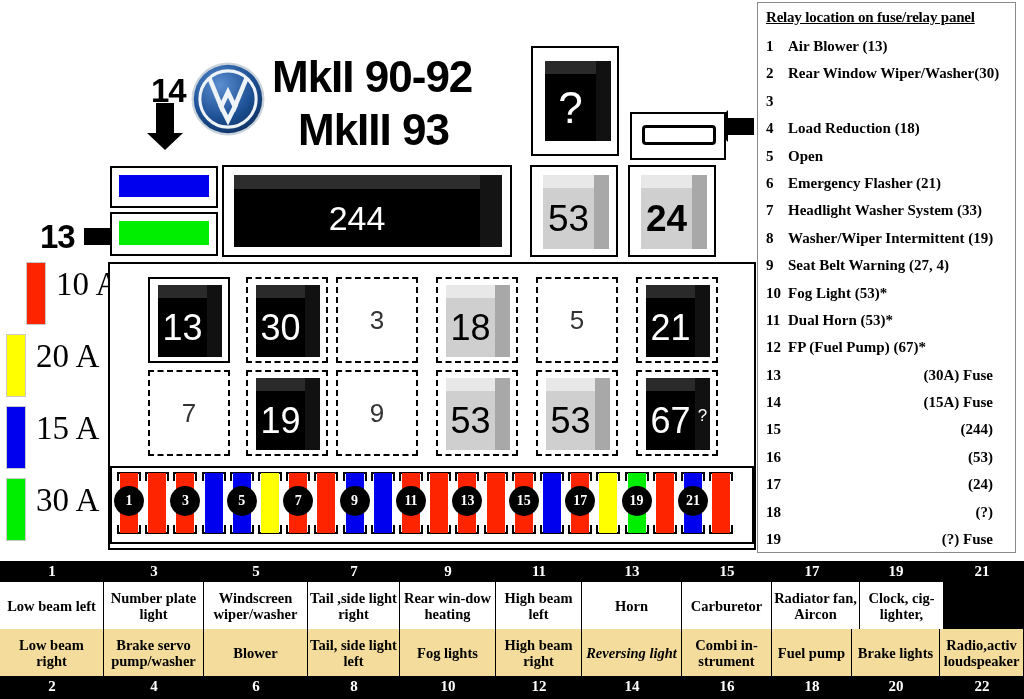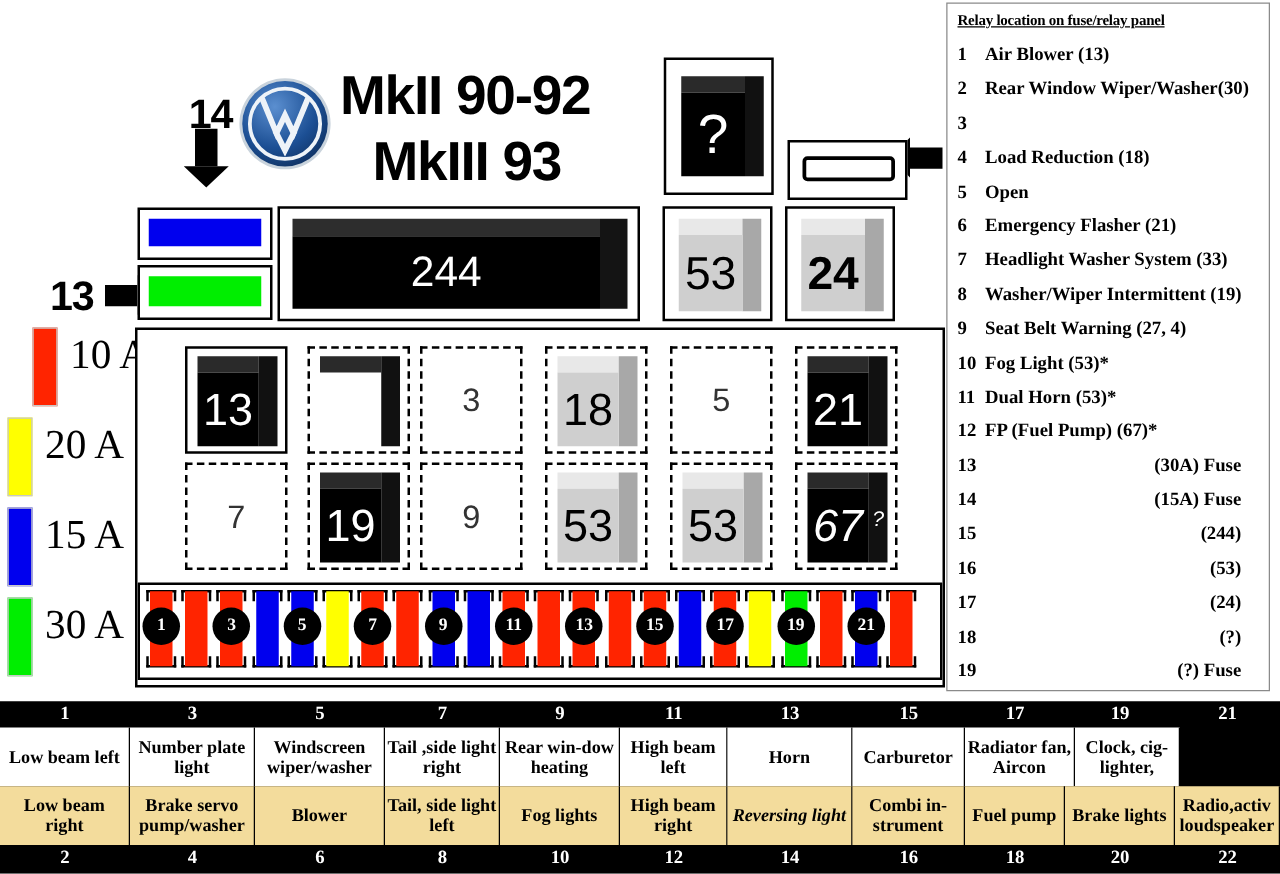--- a/index.html
+++ b/index.html
@@ -12,21 +12,21 @@
   }
   .stage{position:absolute;left:0;top:0;width:1024px;height:699px;}
 
   
   .relay-box{
     position:absolute;left:757px;top:2px;width:259px;height:551px;
     border:1px solid #8a8a8a;background:#fff;box-sizing:border-box;
     padding:6px 4px 0 8px;
   }
   .relay-title{
-    font-weight:bold;font-size:12px;text-decoration:underline;
+    font-weight:bold;font-size:15px;text-decoration:underline;
     white-space:nowrap;margin-bottom:9px;letter-spacing:-0.2px;
   }
   .relay-row{
     font-weight:bold;font-size:15px;height:27.4px;line-height:22px;
     white-space:nowrap;display:flex;
   }
   .relay-row .rnum{display:inline-block;min-width:22px;}
   .relay-row .rtxt{display:inline-block;}
   .relay-row.right .rtxt{flex:1;text-align:right;padding-right:18px;}
 
@@ -231,20 +231,21 @@
     <div class="cube black" style="left:8px;top:6px;width:64px;height:72px;">
       <div class="top"></div>
       <div class="side"></div>
       <div class="face" style="font-size:36px;">13</div>
     </div>
   </div>
   <div class="slot slot-dash" style="left:246px;top:277px;width:82px;height:86px;">
     <div class="cube black" style="left:8px;top:6px;width:64px;height:72px;">
       <div class="top"></div>
       <div class="side"></div>
+      <div class="face" style="font-size:36px;">30</div>
     </div>
   </div>
   <div class="slot slot-dash" style="left:336px;top:277px;width:82px;height:86px;">
     <div class="plainnum" style="left:0;top:0;width:100%;height:100%;">3</div>
   </div>
   <div class="slot slot-dash" style="left:436px;top:277px;width:82px;height:86px;">
     <div class="cube grey" style="left:8px;top:6px;width:64px;height:72px;">
       <div class="top"></div>
       <div class="side"></div>
       <div class="face" style="font-size:36px;">18</div>
@@ -282,21 +283,21 @@
     </div>
   </div>
   <div class="slot slot-dash" style="left:536px;top:370px;width:82px;height:86px;">
     <div class="cube grey" style="left:8px;top:6px;width:64px;height:72px;">
       <div class="top"></div>
       <div class="side"></div>
       <div class="face" style="font-size:36px;">53</div>
     </div>
   </div>
   <div class="slot slot-dash" style="left:636px;top:370px;width:82px;height:86px;">
-    <div class="cube black" style="left:8px;top:6px;width:64px;height:72px;font-style:italic;">
+    <div class="cube black" style="left:8px;top:6px;width:64px;height:72px;">
       <div class="top"></div>
       <div class="side"></div>
       <div class="face" style="font-size:36px;">67</div>
       <div style="position:absolute;right:0;top:28px;width:15px;text-align:center;color:#fff;font-size:17px;font-family:'Liberation Sans',sans-serif;">?</div>
     </div>
   </div>
 
   <div class="fuse-strip">
     <div id="fuse-container" style="position:absolute;left:0;top:0;width:100%;height:100%;">
         <div class="fuse" style="left: 8px;">

